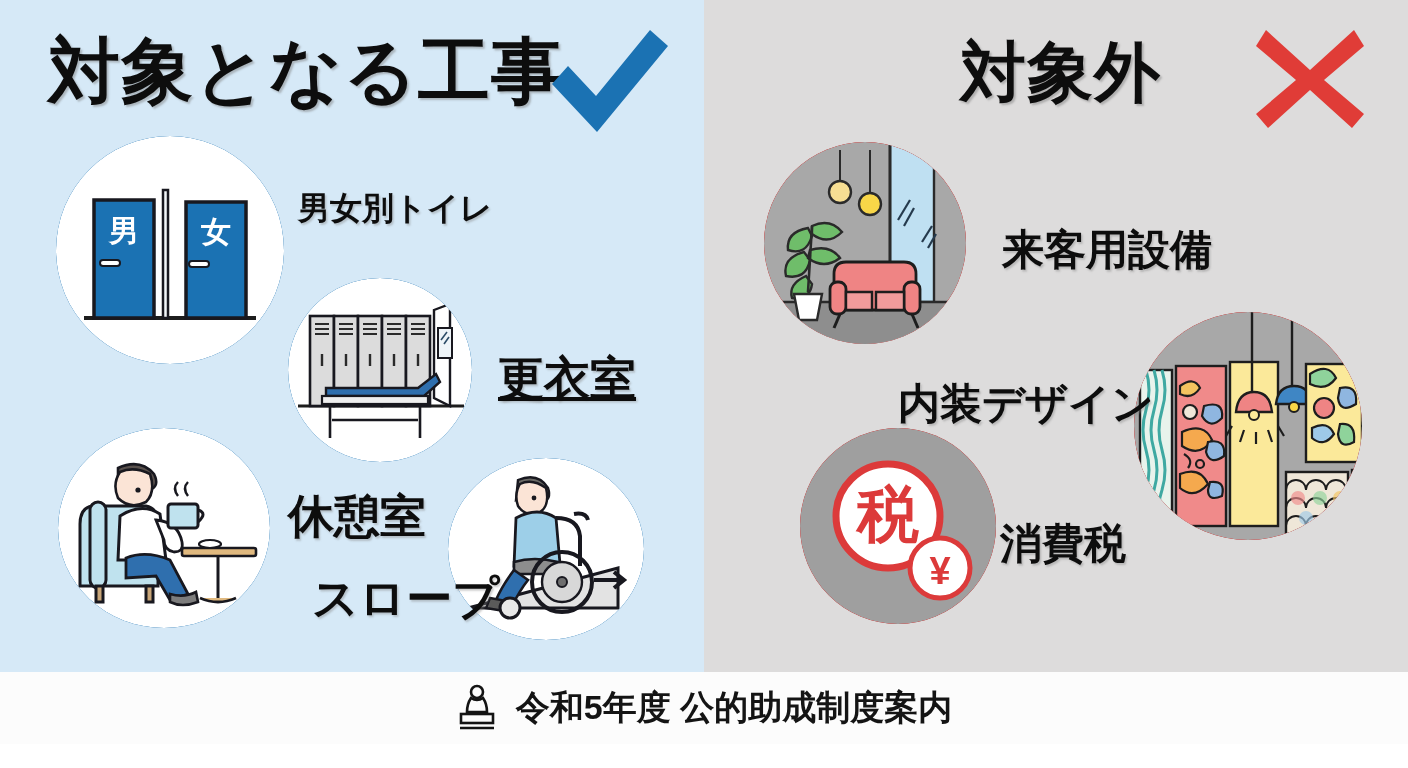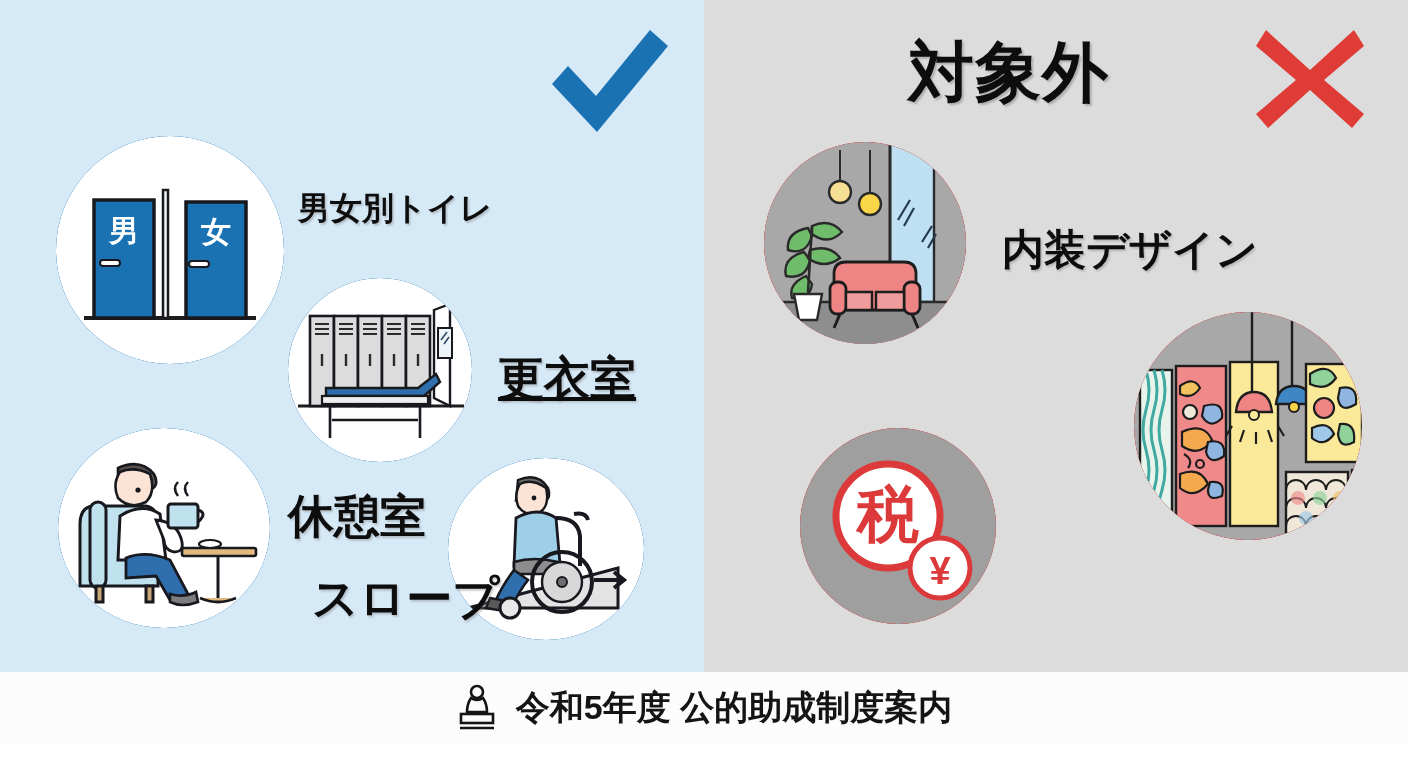--- a/index.html
+++ b/index.html
@@ -15,21 +15,21 @@
   #panel-eligible{left:0;background:#d6e9f7;}
   #panel-ineligible{left:704px;background:#dddcdc;}
 
   
   .hdr{
     position:absolute;font-weight:700;color:#0d0d0d;
     letter-spacing:1px;white-space:nowrap;
     text-shadow:2px 2px 2px rgba(120,120,120,.45);
   }
   #hdr-left{left:48px;top:24px;font-size:72px;}
-  #hdr-right{left:908px;top:28px;font-size:66px;}
+  #hdr-right{left:960px;top:28px;font-size:66px;}
 
   
   #check-icon{position:absolute;left:546px;top:22px;width:126px;height:116px;}
   
   #cross-icon{position:absolute;left:1252px;top:24px;width:116px;height:110px;}
 
   
   .bubble{position:absolute;border-radius:50%;overflow:hidden;}
   .bubble .clip{position:absolute;inset:0;border-radius:50%;overflow:hidden;}
   .ring-blue{box-shadow:inset 0 0 0 11px #1b72b3;background:#ffffff;}
@@ -66,20 +66,21 @@
   #footer-text{font-size:34px;font-weight:700;color:#141414;white-space:nowrap;}
   #stamp-icon{width:42px;height:48px;flex:0 0 auto;}
 </style>
 </head>
 <body>
 
 <div id="stage">
 
   <div class="panel" id="panel-eligible"></div>
 
+  <div class="hdr" id="hdr-left">対象となる工事</div>
 
   <svg id="check-icon" viewBox="0 0 126 116">
     <path d="M6 62 L22 44 L50 74 L104 8 L122 24 L51 110 Z" fill="#1b72b3"></path>
   </svg>
 
   <div class="bubble ring-blue" id="bubble-toilet">
     <div class="clip">
       <svg viewBox="0 0 228 228" width="228" height="228">
         <rect x="0" y="0" width="228" height="228" fill="#fff"></rect>
         <line x1="28" y1="182" x2="200" y2="182" stroke="#1d1d1d" stroke-width="4"></line>
@@ -247,21 +248,21 @@
         <rect x="140" y="140" width="16" height="32" rx="7" fill="#ef8484" stroke="#1d1d1d" stroke-width="2.8"></rect>
         <path d="M82 150 l26 0 l0 18 l-26 0 z" fill="#f09b9b" stroke="#1d1d1d" stroke-width="2.4"></path>
         <path d="M112 150 l28 0 l0 18 l-28 0 z" fill="#f09b9b" stroke="#1d1d1d" stroke-width="2.4"></path>
         <g stroke="#1d1d1d" stroke-width="3">
           <line x1="76" y1="172" x2="70" y2="186"></line>
             <line x1="148" y1="172" x2="154" y2="186"></line>
         </g>
       </svg>
     </div>
   </div>
-  <div class="lbl" id="lbl-reception">内装デザイン</div>
+  <div class="lbl" id="lbl-reception">来客用設備</div>
 
   <div class="bubble ring-red" id="bubble-interior">
     <div class="clip">
       <svg viewBox="0 0 228 228" width="228" height="228">
         <rect width="228" height="228" fill="#a8a8a8"></rect>
 
         <rect x="6" y="58" width="32" height="156" fill="#e8f3ec" stroke="#1d1d1d" stroke-width="2.4"></rect>
         <g stroke="#3fa9a2" stroke-width="3" fill="none">
           <path d="M12 58 q6 20 0 40 q-6 20 0 40 q6 20 0 40 q-6 16 0 36"></path>
           <path d="M20 58 q6 20 0 40 q-6 20 0 40 q6 20 0 40 q-6 16 0 36"></path>
@@ -325,32 +326,34 @@
           <line x1="218" y1="164" x2="264" y2="164" stroke="#2c8f9e"></line>
           <line x1="218" y1="174" x2="264" y2="174" stroke="#f0b2b2"></line>
           <line x1="218" y1="184" x2="264" y2="184" stroke="#2c8f9e"></line>
           <line x1="218" y1="194" x2="264" y2="194" stroke="#f7efe6"></line>
           <line x1="218" y1="204" x2="264" y2="204" stroke="#2c8f9e"></line>
           <line x1="218" y1="214" x2="264" y2="214" stroke="#f0b2b2"></line>
         </g>
       </svg>
     </div>
   </div>
+  <div class="lbl" id="lbl-interior">内装デザイン</div>
 
   <div class="bubble ring-red" id="bubble-tax">
     <div class="clip">
       <svg viewBox="0 0 196 196" width="196" height="196">
         <rect width="196" height="196" fill="#9f9f9f"></rect>
         <circle cx="88" cy="88" r="52" fill="#ffffff" stroke="#dc3a3a" stroke-width="7"></circle>
         <text x="88" y="108" font-size="62" font-weight="700" fill="#dc3a3a" text-anchor="middle" font-family="'Liberation Sans',sans-serif">税</text>
         <circle cx="140" cy="140" r="30" fill="#ffffff" stroke="#dc3a3a" stroke-width="5"></circle>
         <text x="140" y="156" font-size="38" font-weight="700" fill="#dc3a3a" text-anchor="middle" font-family="'Liberation Sans',sans-serif">¥</text>
       </svg>
     </div>
   </div>
+  <div class="lbl" id="lbl-tax">消費税</div>
 
   <div id="footer">
     <svg id="stamp-icon" viewBox="0 0 42 48">
       <circle cx="21" cy="8" r="6" fill="none" stroke="#141414" stroke-width="2.6"></circle>
       <path d="M15 14 q6 4 12 0 q4 6 4 14 l-20 0 q0 -8 4 -14 z" fill="none" stroke="#141414" stroke-width="2.6"></path>
       <rect x="5" y="30" width="32" height="9" fill="none" stroke="#141414" stroke-width="2.6"></rect>
       <line x1="4" y1="44" x2="38" y2="44" stroke="#141414" stroke-width="2.6"></line>
     </svg>
     <div id="footer-text">令和5年度 公的助成制度案内</div>
   </div>

